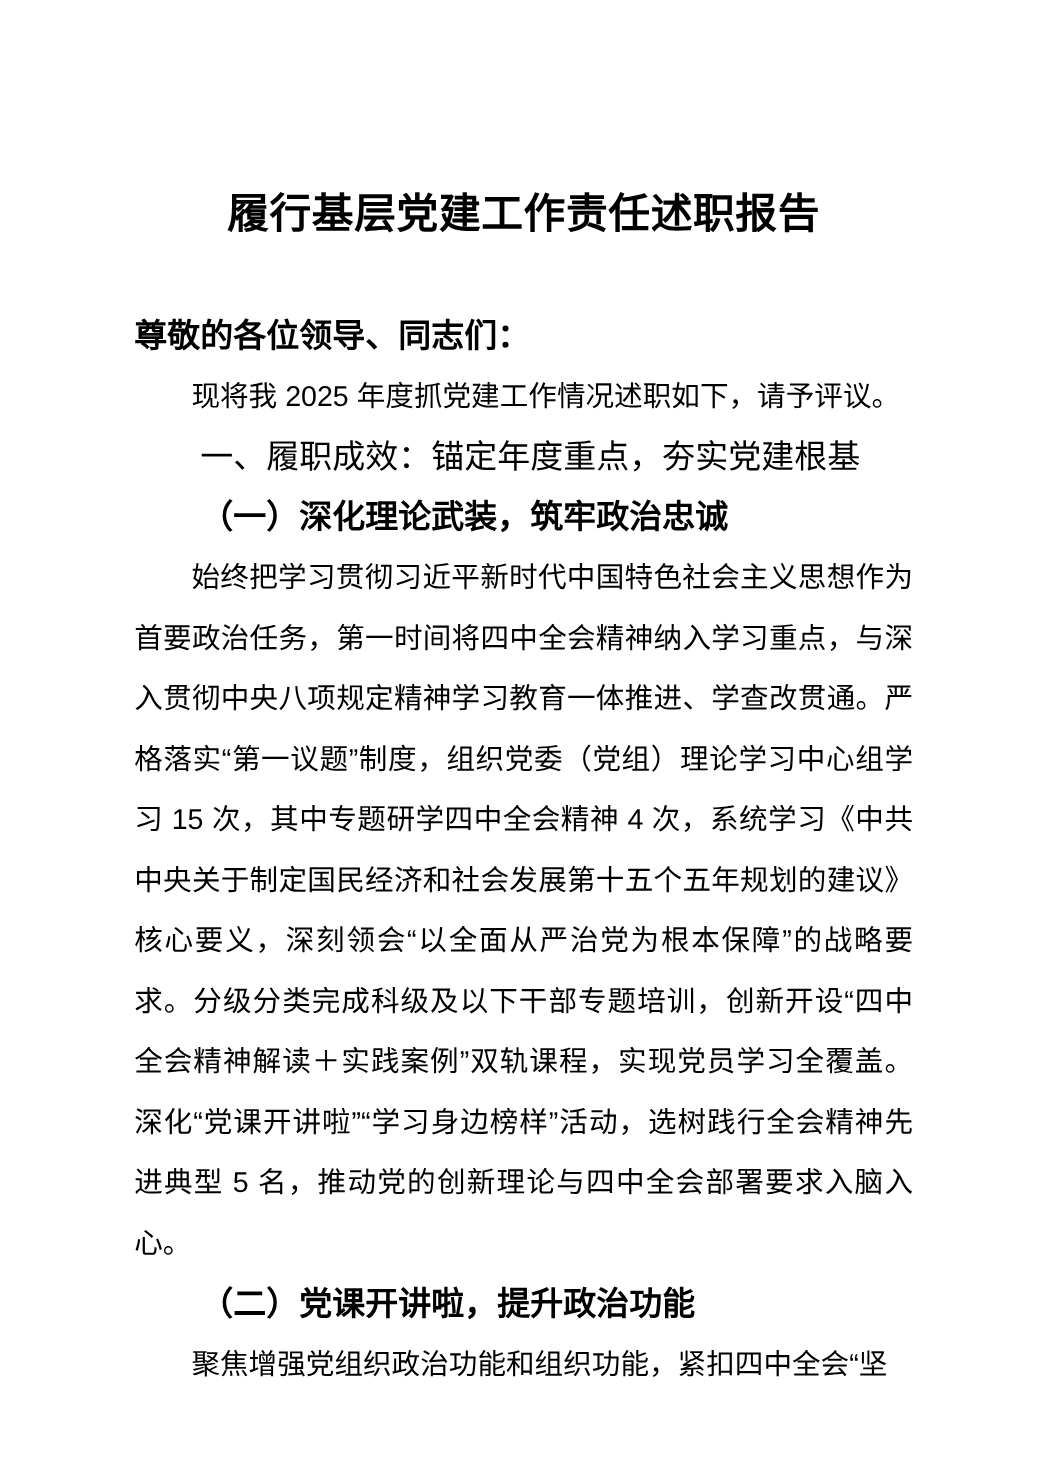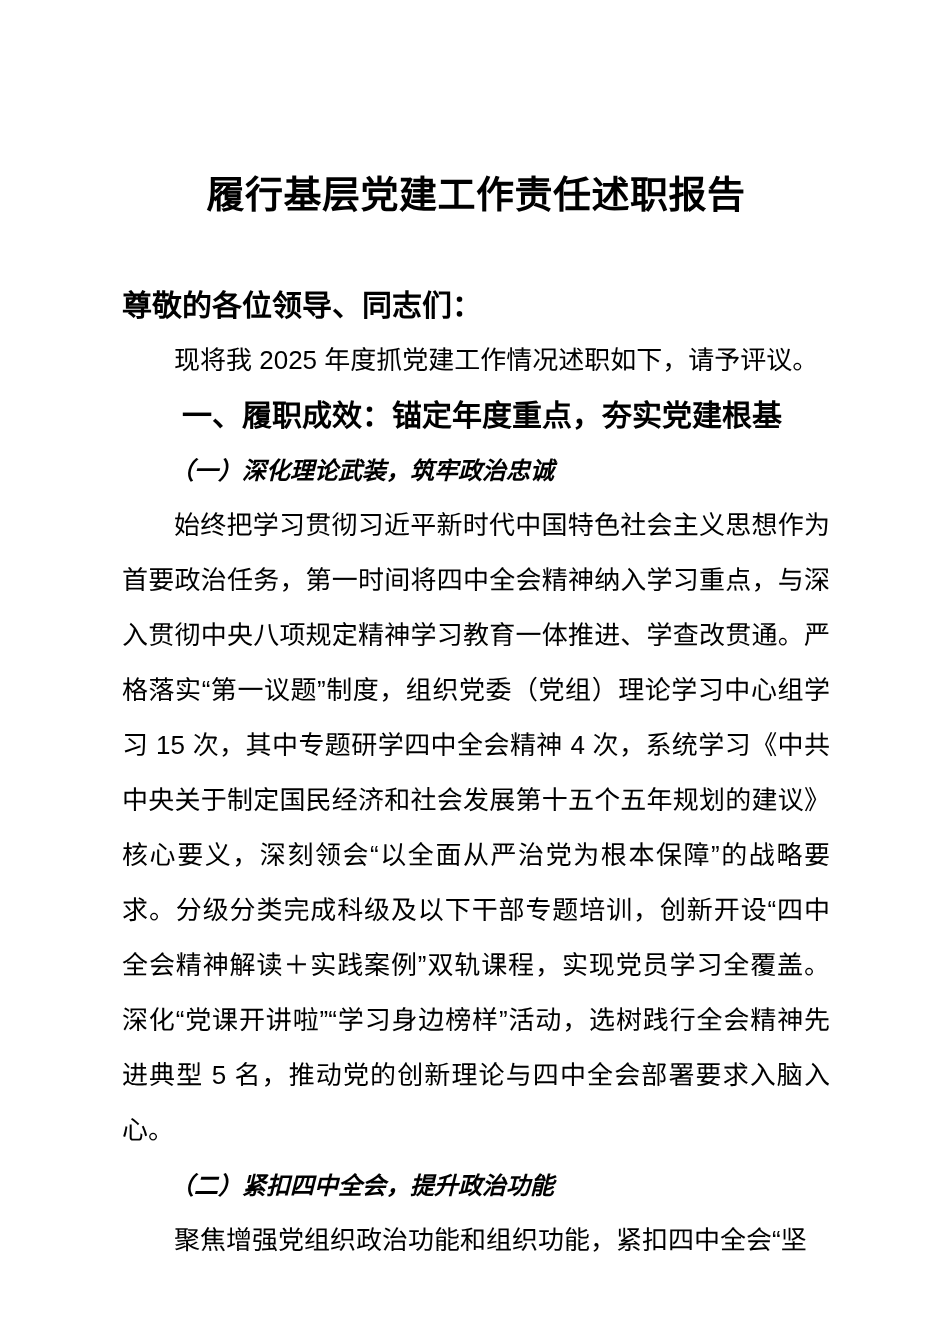--- a/index.html
+++ b/index.html
@@ -53,51 +53,50 @@
     font-weight: normal;
     line-height: 55px;
     margin: 0;
     text-indent: 2em;
     text-align: justify;
     text-justify: inter-ideograph;
     word-break: break-all;
   }
   .heading-1 {
     font-size: 30px;
-    font-weight: bold;
+    font-weight: normal;
     line-height: 55px;
     margin: 0;
     text-indent: 2em;
     text-align: justify;
     text-justify: inter-ideograph;
   }
   .heading-2 {
-    font-size: 24px;
+    font-size: 30px;
     font-weight: bold;
     line-height: 55px;
     margin: 0;
     text-indent: 2em;
     text-align: justify;
     text-justify: inter-ideograph;
-    font-style: italic;
   }
 </style>
 </head>
 <body>
 
 <div class="page">
   <div class="content">
 
     <h1 class="doc-title">履行基层党建工作责任述职报告</h1>
 
     <p class="salutation">尊敬的各位领导、同志们：</p>
 
     <div id="body-blocks">
         <p class="para">现将我 2025 年度抓党建工作情况述职如下，请予评议。</p>
         <p class="heading-1">一、履职成效：锚定年度重点，夯实党建根基</p>
         <p class="heading-2">（一）深化理论武装，筑牢政治忠诚</p>
         <p class="para">始终把学习贯彻习近平新时代中国特色社会主义思想作为首要政治任务，第一时间将四中全会精神纳入学习重点，与深入贯彻中央八项规定精神学习教育一体推进、学查改贯通。严格落实“第一议题”制度，组织党委（党组）理论学习中心组学习 15 次，其中专题研学四中全会精神 4 次，系统学习《中共中央关于制定国民经济和社会发展第十五个五年规划的建议》核心要义，深刻领会“以全面从严治党为根本保障”的战略要求。分级分类完成科级及以下干部专题培训，创新开设“四中全会精神解读＋实践案例”双轨课程，实现党员学习全覆盖。深化“党课开讲啦”“学习身边榜样”活动，选树践行全会精神先进典型 5 名，推动党的创新理论与四中全会部署要求入脑入心。</p>
-        <p class="heading-2">（二）紧扣四中全会，提升政治功能</p>
+        <p class="heading-2">（二）党课开讲啦，提升政治功能</p>
         <p class="para">聚焦增强党组织政治功能和组织功能，紧扣四中全会“坚</p>
       </div>
 
   </div>
 </div>
 
 </body></html>

